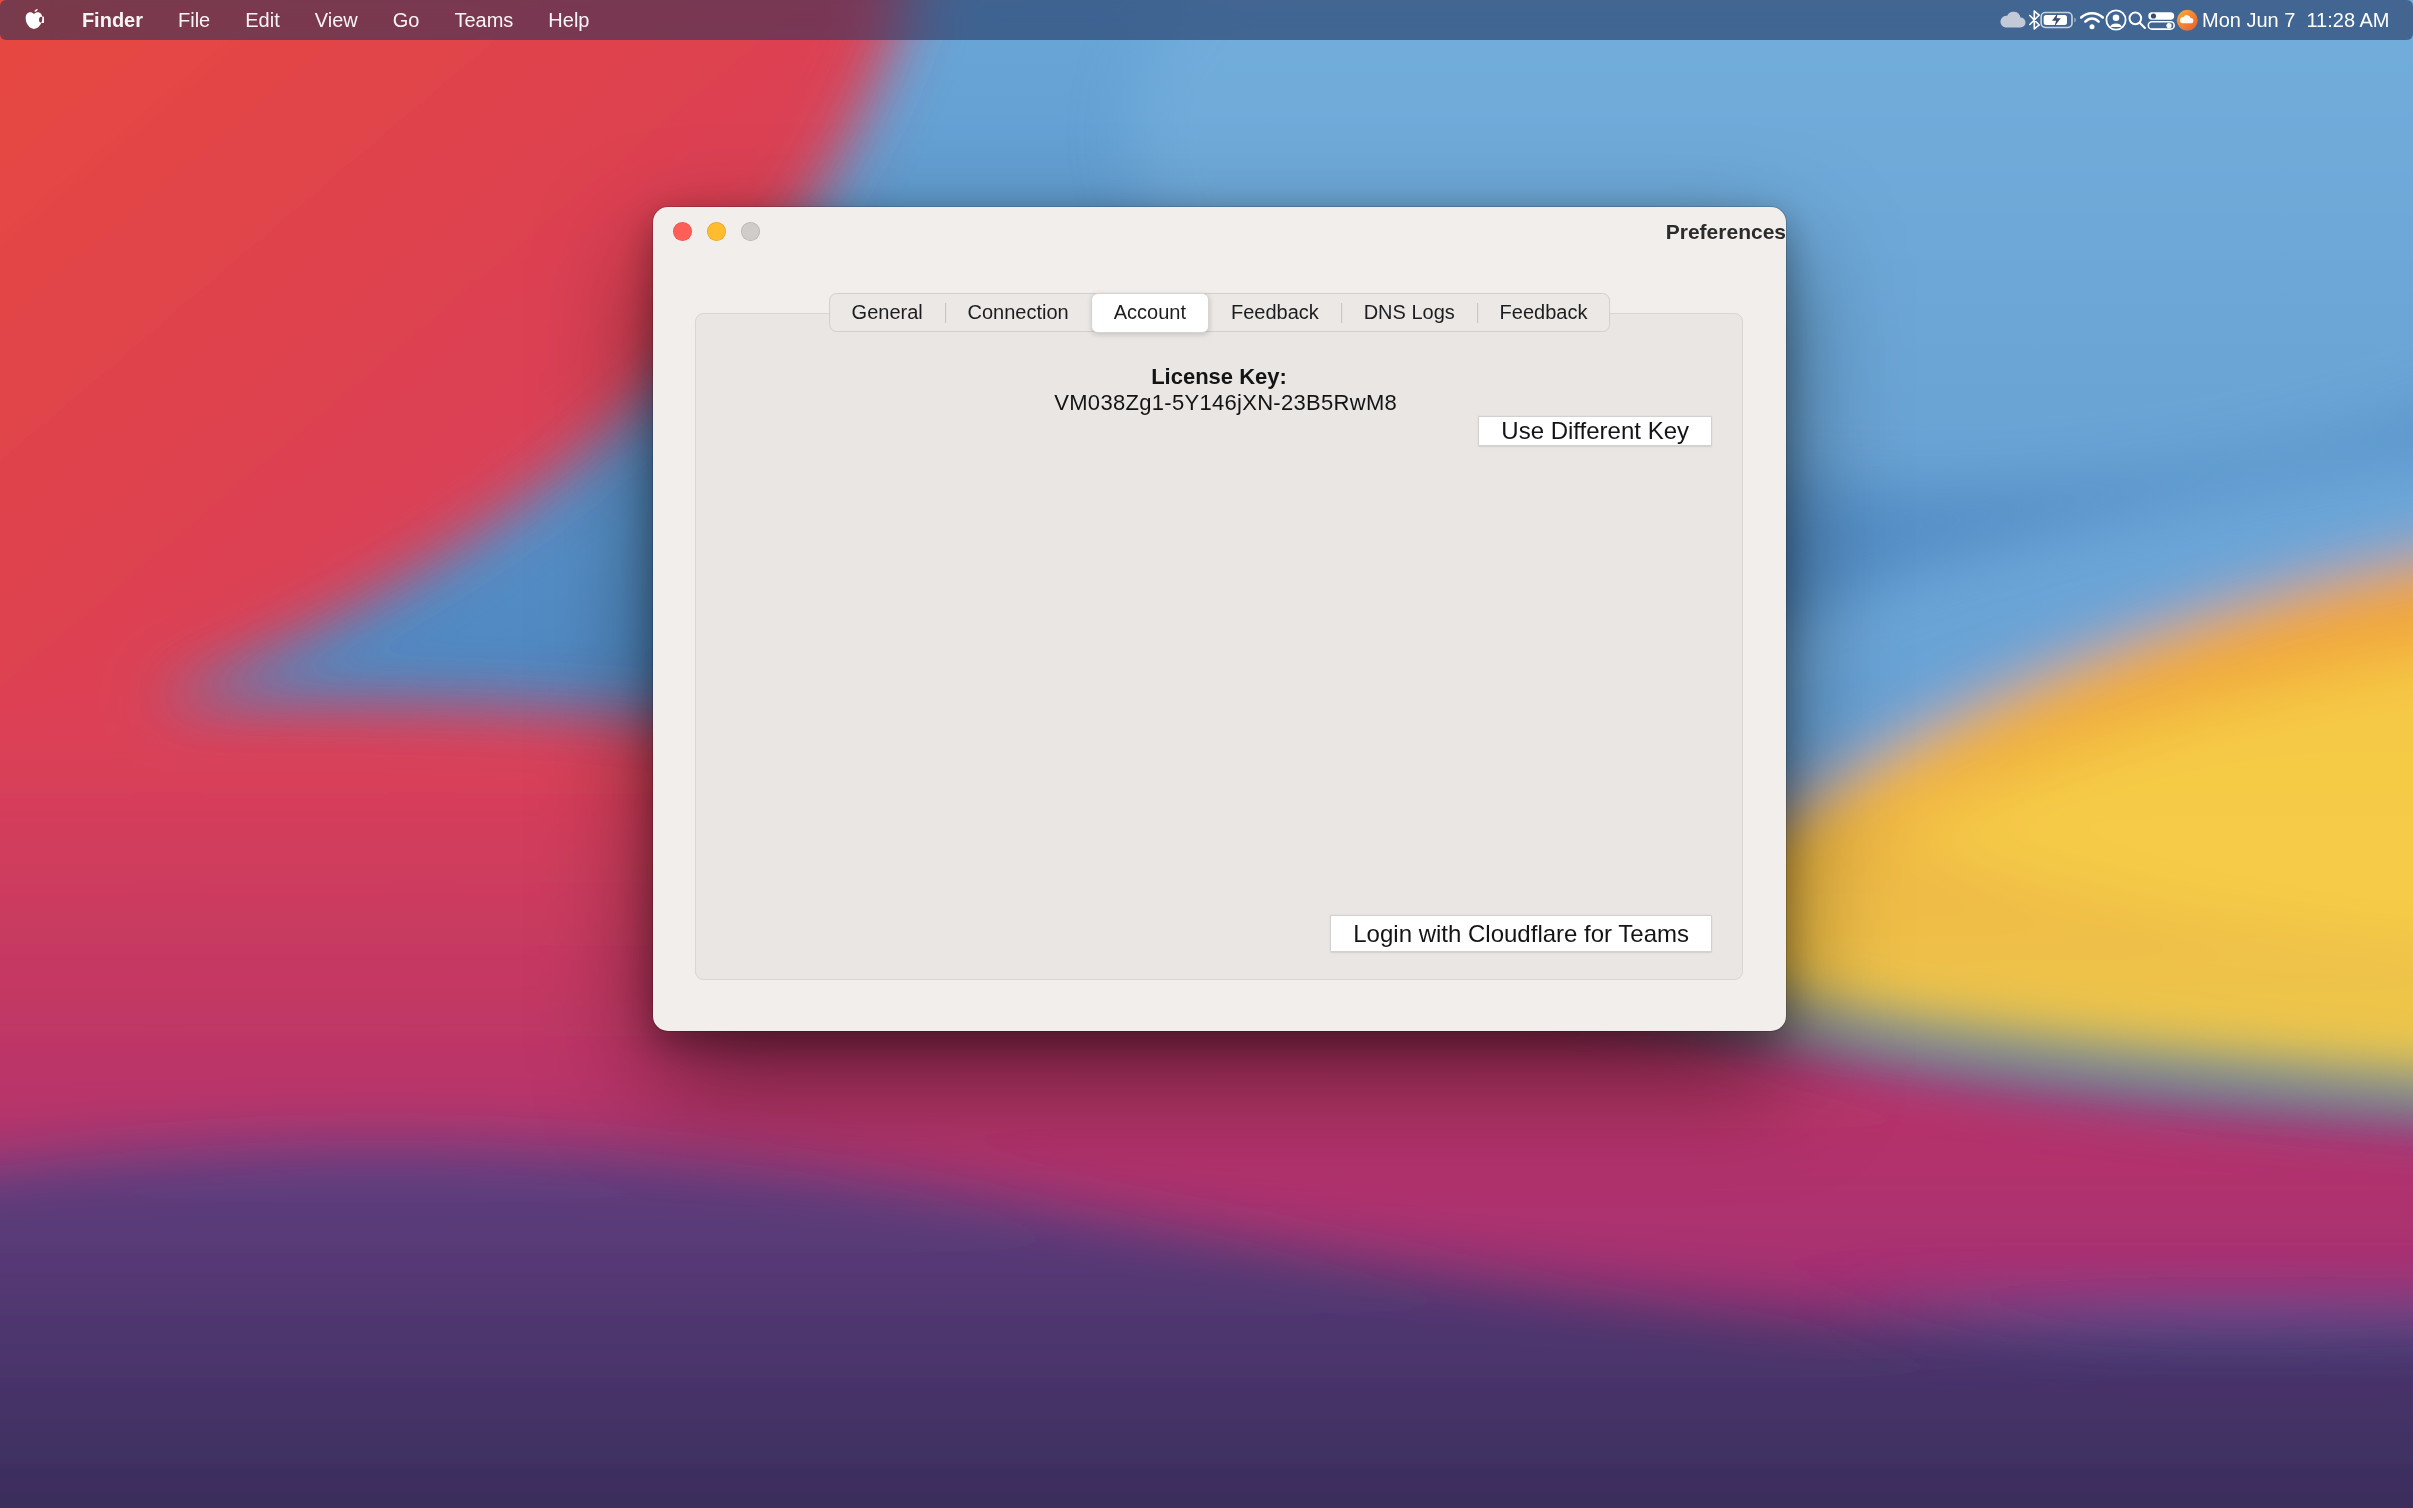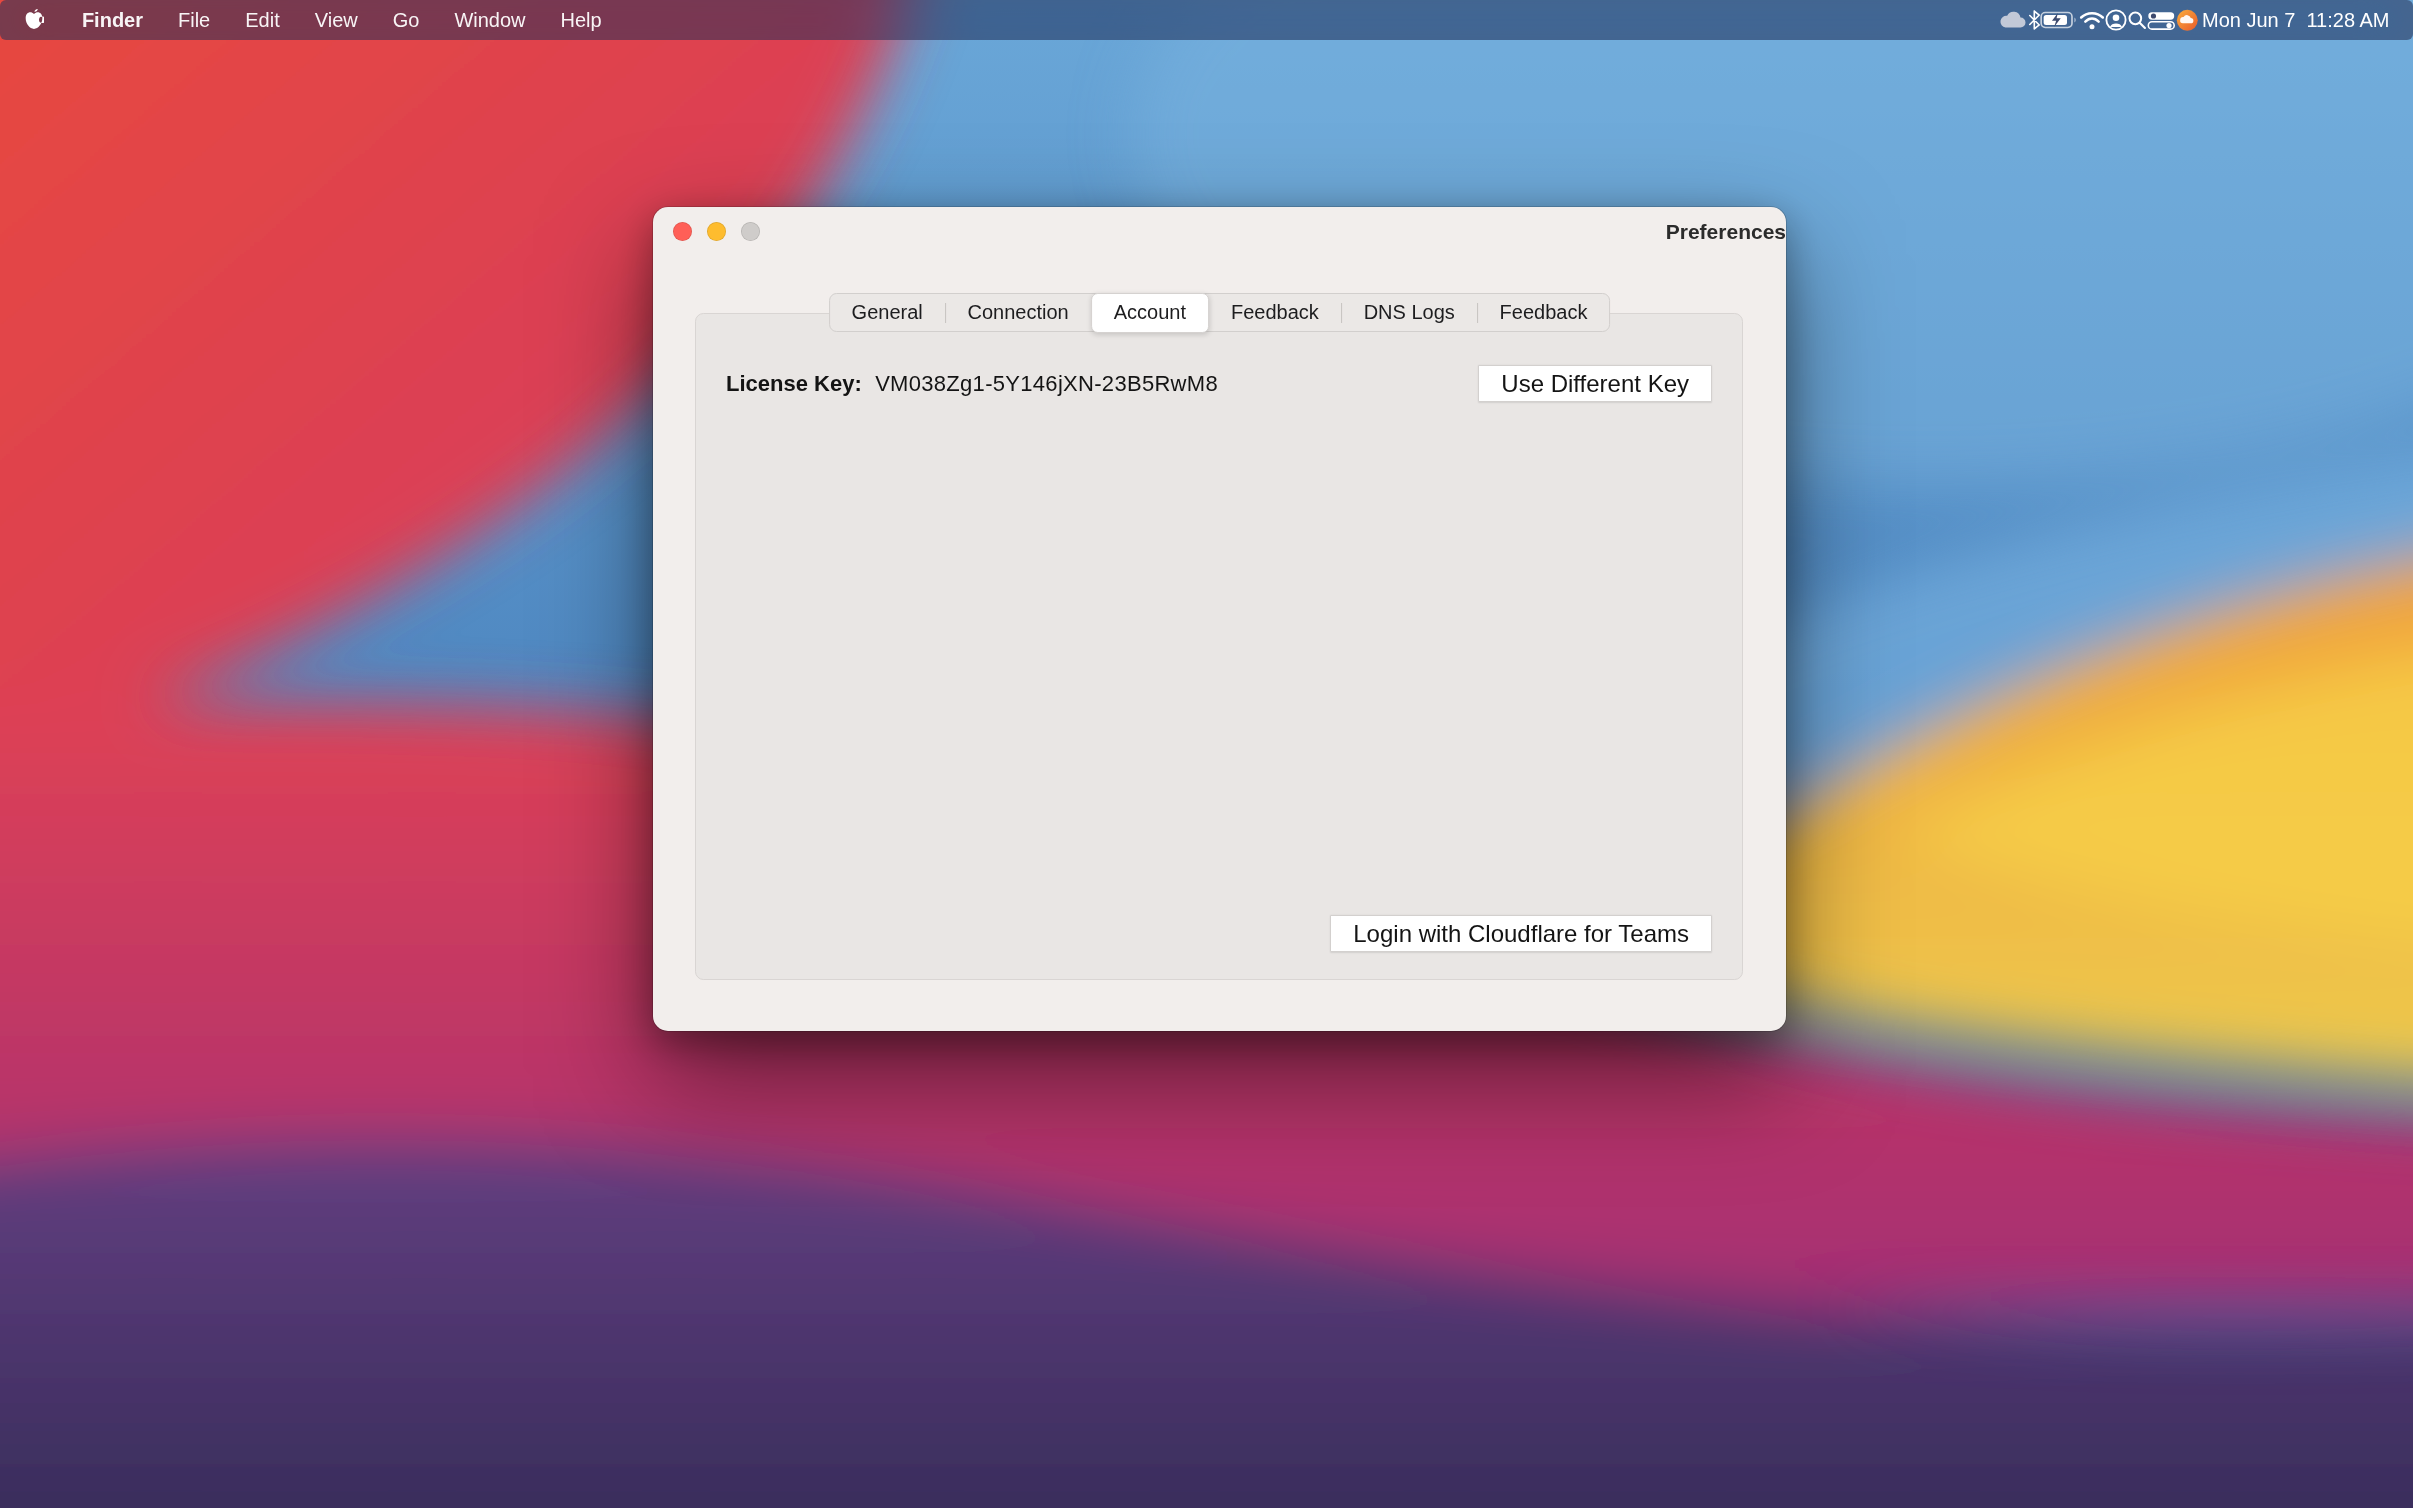--- a/index.html
+++ b/index.html
@@ -51,21 +51,21 @@
     height:40px; margin:-0.8px -0.8px; box-shadow:0 1.7px 5px rgba(0,0,0,0.14);
   }
   .tab-sep { width:0.8px; height:20px; background:#c6c3c1; }
   .tab-sep.hide { visibility:hidden; }
 
   
   .panel {
     position:absolute; left:42px; top:106px; width:1048px; height:667px;
     background:#e9e6e4; border:0.8px solid #d9d5d3; border-radius:8.4px;
   }
-  .license-row { position:absolute; top:50px; left:30px; right:30px; height:39px; display:flex; align-items:center; }
+  .license-row { position:absolute; top:50px; left:30px; right:30px; height:39px; display:flex; align-items:center;flex-direction:column; }
   .license-label { font-weight:bold; font-size:22px; color:#141414; }
   .license-value { font-size:22px; color:#141414; margin-left:13.4px; letter-spacing:0.3px; }
   .btn {
     background:#ffffff; border:0.8px solid #d3d0ce; border-radius:1px;
     font-family:"Liberation Sans", sans-serif; font-size:24px; color:#141414;
     height:37px; padding:0 22px; box-shadow:0 0.8px 1.7px rgba(0,0,0,0.10); cursor:default;
   }
   .use-key-btn { margin-left:auto; }
 
   .devices-box {
@@ -131,21 +131,21 @@
       <svg width="20" height="23.5" viewBox="0 0 24 28">
         <path fill="#fff" d="M12.5 4.5 C13 2 15 1 16.5 1.2 C16.3 3.2 14.6 4.8 12.5 4.5 Z"></path>
         <path fill="#fff" fill-rule="evenodd" d="M12 7 C8 3 2 5 2 12 C2 19 7 25 12 25 C17 25 22 19 22 12 C22 5 16 3 12 7 Z M22 14 m-4 0 a4 4 0 1 0 8 0 a4 4 0 1 0 -8 0"></path>
       </svg>
     </span>
     <span class="menu-item app">Finder</span>
     <span class="menu-item">File</span>
     <span class="menu-item">Edit</span>
     <span class="menu-item">View</span>
     <span class="menu-item">Go</span>
-    <span class="menu-item">Window</span>
+    <span class="menu-item">Teams</span>
     <span class="menu-item">Help</span>
   </div>
   <div class="menu-right">
     <span class="status-icon">
       <svg width="30" height="20" viewBox="0 0 36 24">
           <path fill="#c9cfda" opacity="0.95" d="M9 21 h18 a6 6 0 0 0 0-12 a8.5 8.5 0 0 0-16-2 a6.5 6.5 0 0 0-2 14 z"></path>
         </svg>
     </span>
     <span class="status-icon">
       <svg width="12.6" height="20" viewBox="0 0 14 22">

